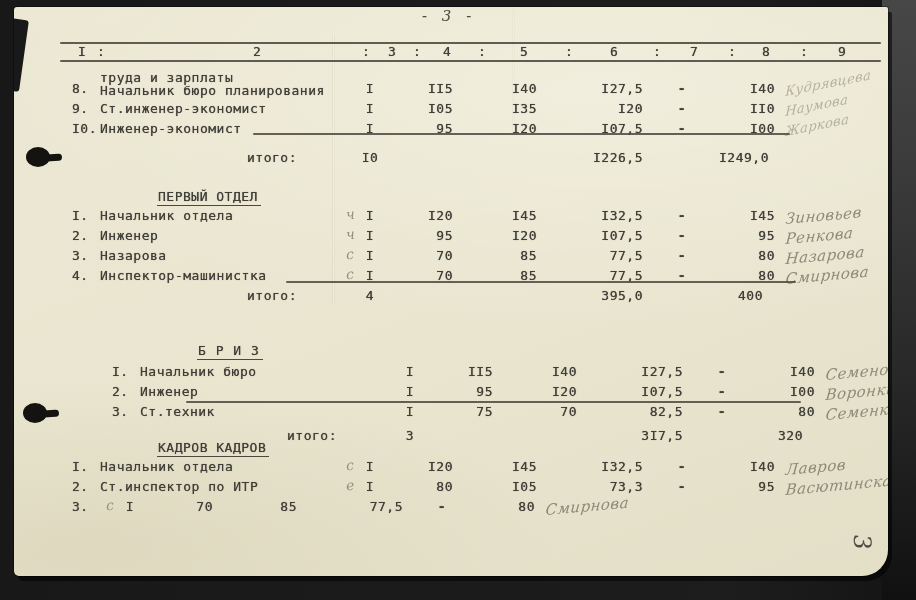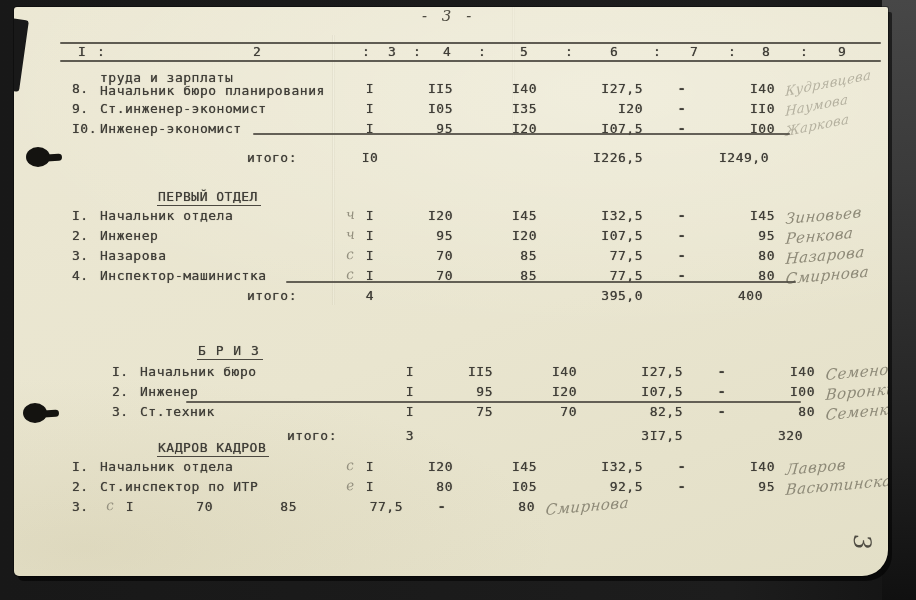--- a/index.html
+++ b/index.html
@@ -319,21 +319,21 @@
             <span class="c c6">-</span>
             <span class="c c7">I40</span>
             <span class="c c8"><span class="hand">Лавров</span></span>
           </div>
           <div class="row">
             <span class="c c0">2.</span>
             <span class="c c1">Ст.инспектор по ИТР</span>
             <span class="c c2"><i class="mark">е</i><span>I</span></span>
             <span class="c c3">80</span>
             <span class="c c4">I05</span>
-            <span class="c c5">92,5</span>
+            <span class="c c5">73,3</span>
             <span class="c c6">-</span>
             <span class="c c7">95</span>
             <span class="c c8"><span class="hand">Васютинская</span></span>
           </div>
           <div class="row">
             <span class="c c0">3.</span>
             <span class="c c2"><i class="mark">с</i><span>I</span></span>
             <span class="c c3">70</span>
             <span class="c c4">85</span>
             <span class="c c5">77,5</span>

